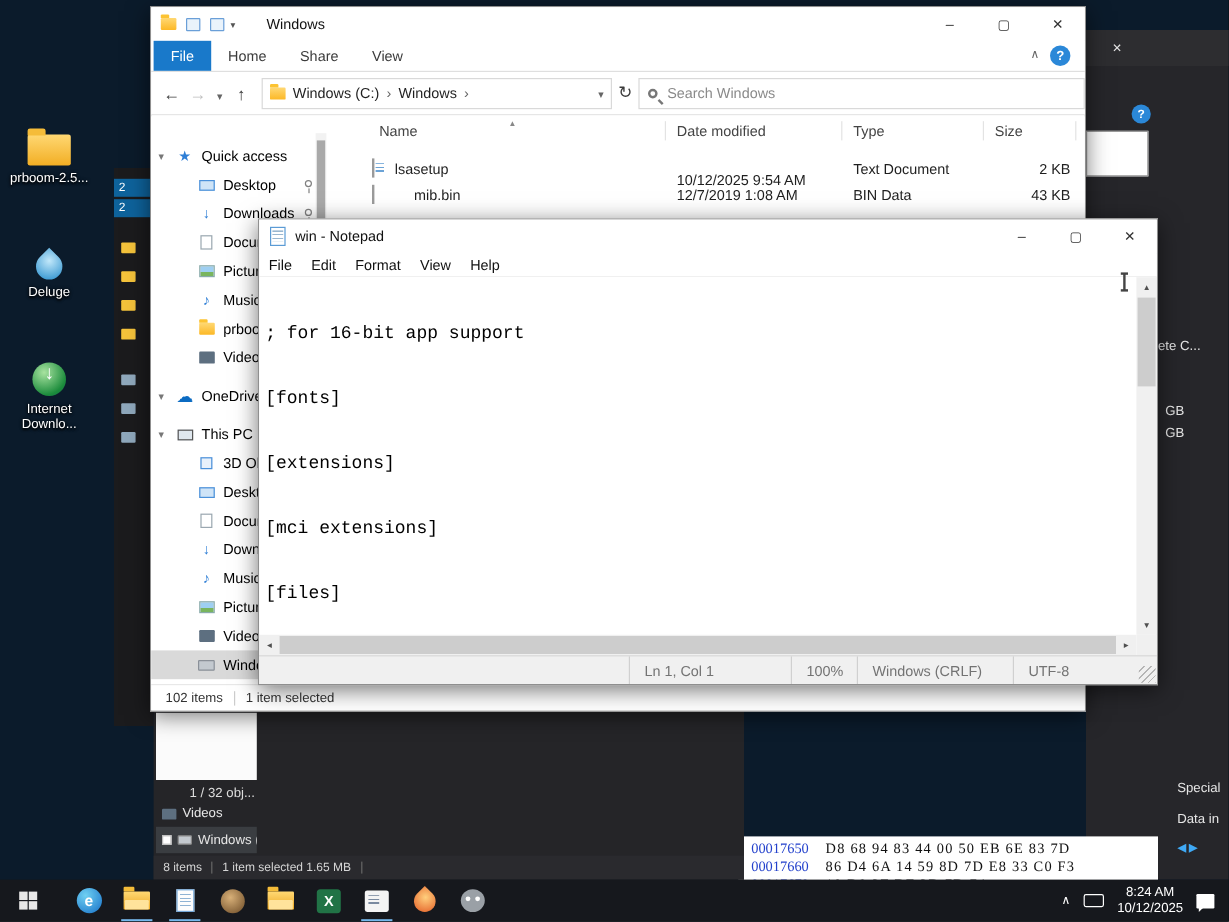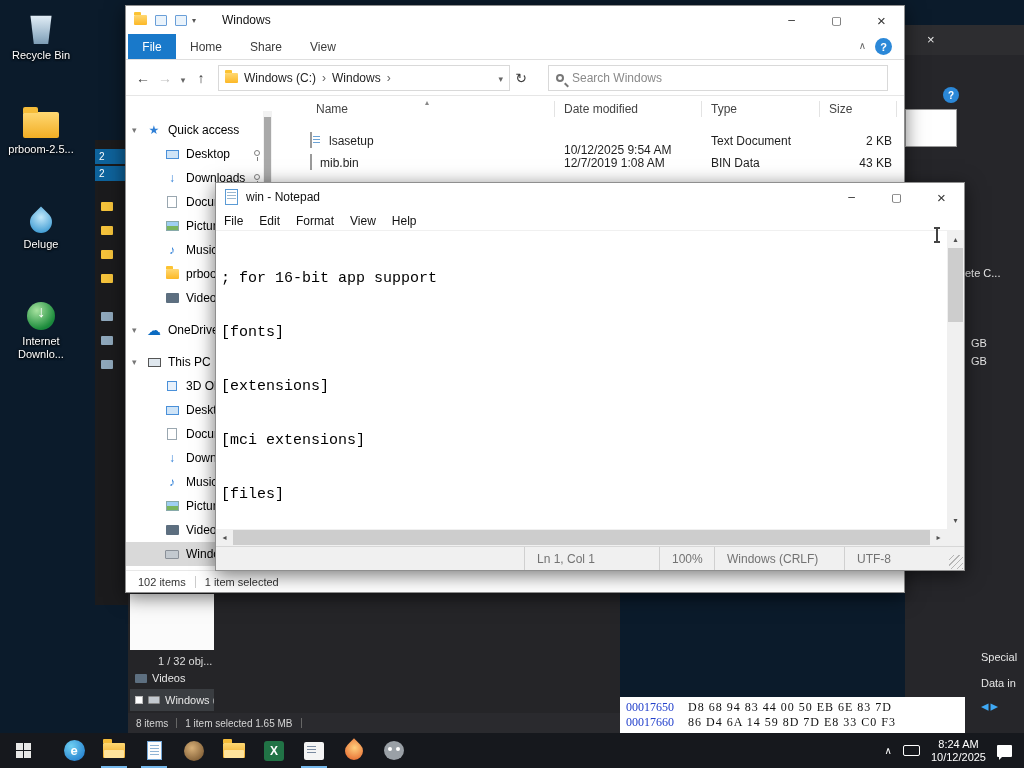--- a/index.html
+++ b/index.html
@@ -44,21 +44,21 @@
   .rib-help::after{content:"?";}
   .ex-addr{position:relative;height:36px;background:#fff;border-bottom:1px solid #e6e6e6;display:flex;align-items:center;}
   .navbtn{width:22px;text-align:center;color:#3c3c3c;font-size:14px;}
   .navbtn.dis{color:#c0c0c0;}
   .g-back::after{content:"←";} .g-fwd::after{content:"→";} .g-up2::after{content:"↑";}
   .g-refresh::after{content:"↻";} .g-downchev::after{content:"▾";font-size:9px;color:#666;}
   .addrbox{height:26px;border:1px solid #d9d9d9;display:flex;align-items:center;gap:6px;padding:0 6px;width:292px;margin-left:6px;background:#fff;}
   .crumb{color:#1f1f1f;}
   .crumbsep::after{content:"›";color:#666;}
   .addr-drop{margin-left:auto;}
-  .searchbox{height:26px;border:1px solid #d9d9d9;display:flex;align-items:center;gap:6px;padding:0 7px;flex:1;margin:0 16px;background:#fff;}
+  .searchbox{height:26px;border:1px solid #d9d9d9;display:flex;align-items:center;gap:6px;padding:0 7px;flex:1;margin:0 0;background:#fff;}
   .mag{width:8px;height:8px;border:2px solid #777;border-radius:50%;position:relative;display:inline-block;flex:none;}
   .mag::after{content:"";position:absolute;width:5px;height:2px;background:#777;transform:rotate(45deg);left:6px;top:8px;}
   .searchinput{border:none;outline:none;flex:1;font-size:12px;font-family:inherit;color:#222;background:transparent;}
   .searchinput::placeholder{color:#8a8a8a;opacity:1;}
   .ex-body{position:absolute;left:0;right:0;top:91px;bottom:22px;background:#fff;}
   .ex-nav{position:absolute;left:0;top:0;bottom:0;width:176px;background:#fff;}
   .nav-item{position:absolute;left:0;height:24px;display:flex;align-items:center;width:160px;overflow:hidden;white-space:nowrap;}
   .nav-item.lvl0{padding-left:6px;}
   .nav-item.lvl1{padding-left:38px;}
   .nav-item.sel{background:#d9d9d9;}
@@ -188,24 +188,20 @@
   .tray-kbd{width:17px;height:11px;border:1px solid #fff;border-radius:2px;}
   .tray-clock{color:#fff;font-size:11px;line-height:13px;text-align:center;}
   .tray-notif{position:relative;width:15px;height:12px;background:#fff;border-radius:1px;}
   .tray-notif::after{content:"";position:absolute;left:2px;bottom:-3px;border:3px solid transparent;border-top-color:#fff;border-left-color:#fff;}
 </style>
 </head>
 <body>
 
 <div id="screen">
 
-  <div class="dicon" style="left:8px;top:14px">
-    <div class="rbin"></div>
-    <div class="dlabel">Recycle Bin</div>
-  </div>
   <div class="dicon" style="left:8px;top:112px">
     <div class="bigfold"></div>
     <div class="dlabel">prboom-2.5...</div>
   </div>
   <div class="dicon" style="left:8px;top:205px">
     <div class="drop"></div>
     <div class="dlabel">Deluge</div>
   </div>
   <div class="dicon" style="left:8px;top:302px">
     <div class="globe"></div>
@@ -226,21 +222,21 @@
     <div class="minigray" style="left:6px;top:172px"></div>
     <div class="minigray" style="left:6px;top:196px"></div>
     <div class="minigray" style="left:6px;top:220px"></div>
   </div>
 
   <div class="frag" style="left:905px;top:25px;width:119px;height:708px;background:#26262a">
     <div class="rw-title"></div>
     <span class="rw-close"></span>
     <span class="rw-help"></span>
     <div class="rw-whitebox"></div>
-    <div class="rw-text" style="left:60px;top:242px">ete C...</div>
+    <div class="rw-text" style="left:60px;top:258px">ete C...</div>
     <div class="rw-text" style="left:66px;top:312px">GB</div>
     <div class="rw-text" style="left:66px;top:330px">GB</div>
     <div class="rw-text" style="left:76px;top:626px">Special</div>
     <div class="rw-text" style="left:76px;top:652px">Data in</div>
     <div class="rw-arrows"><span class="g-sbl"></span><span class="g-sbr"></span></div>
   </div>
 
   <div class="hexpanel" style="left:615px;top:697px;width:350px;height:48px">
     <div class="hexrow"><span class="hexaddr">00017650</span><span class="hexbytes">D8 68 94 83 44 00 50 EB 6E 83 7D</span></div>
     <div class="hexrow"><span class="hexaddr">00017660</span><span class="hexbytes">86 D4 6A 14 59 8D 7D E8 33 C0 F3</span></div>
@@ -432,21 +428,21 @@
 
         <div class="frow" style="top:34px">
           <span class="fcell" style="left:8px;top:2px"><span class="page-ic txt"></span></span>
           <span class="fcell" style="left:27px;top:3px">lsasetup</span>
           <span class="fcell" style="left:262px;top:12px">10/12/2025 9:54 AM</span>
           <span class="fcell" style="left:409px;top:3px">Text Document</span>
           <span class="fcell" style="left:500px;top:3px;width:90px;text-align:right">2 KB</span>
         </div>
         <div class="frow" style="top:56px">
           <span class="fcell" style="left:8px;top:2px"><span class="page-ic"></span></span>
-          <span class="fcell" style="left:18px;top:3px">mib.bin</span>
+          <span class="fcell" style="left:43px;top:3px">mib.bin</span>
           <span class="fcell" style="left:262px;top:3px">12/7/2019 1:08 AM</span>
           <span class="fcell" style="left:409px;top:3px">BIN Data</span>
           <span class="fcell" style="left:500px;top:3px;width:90px;text-align:right">43 KB</span>
         </div>
       </div>
     </div>
 
     <div class="ex-status">
       <span>102 items</span>
       <span class="vsep"></span>

